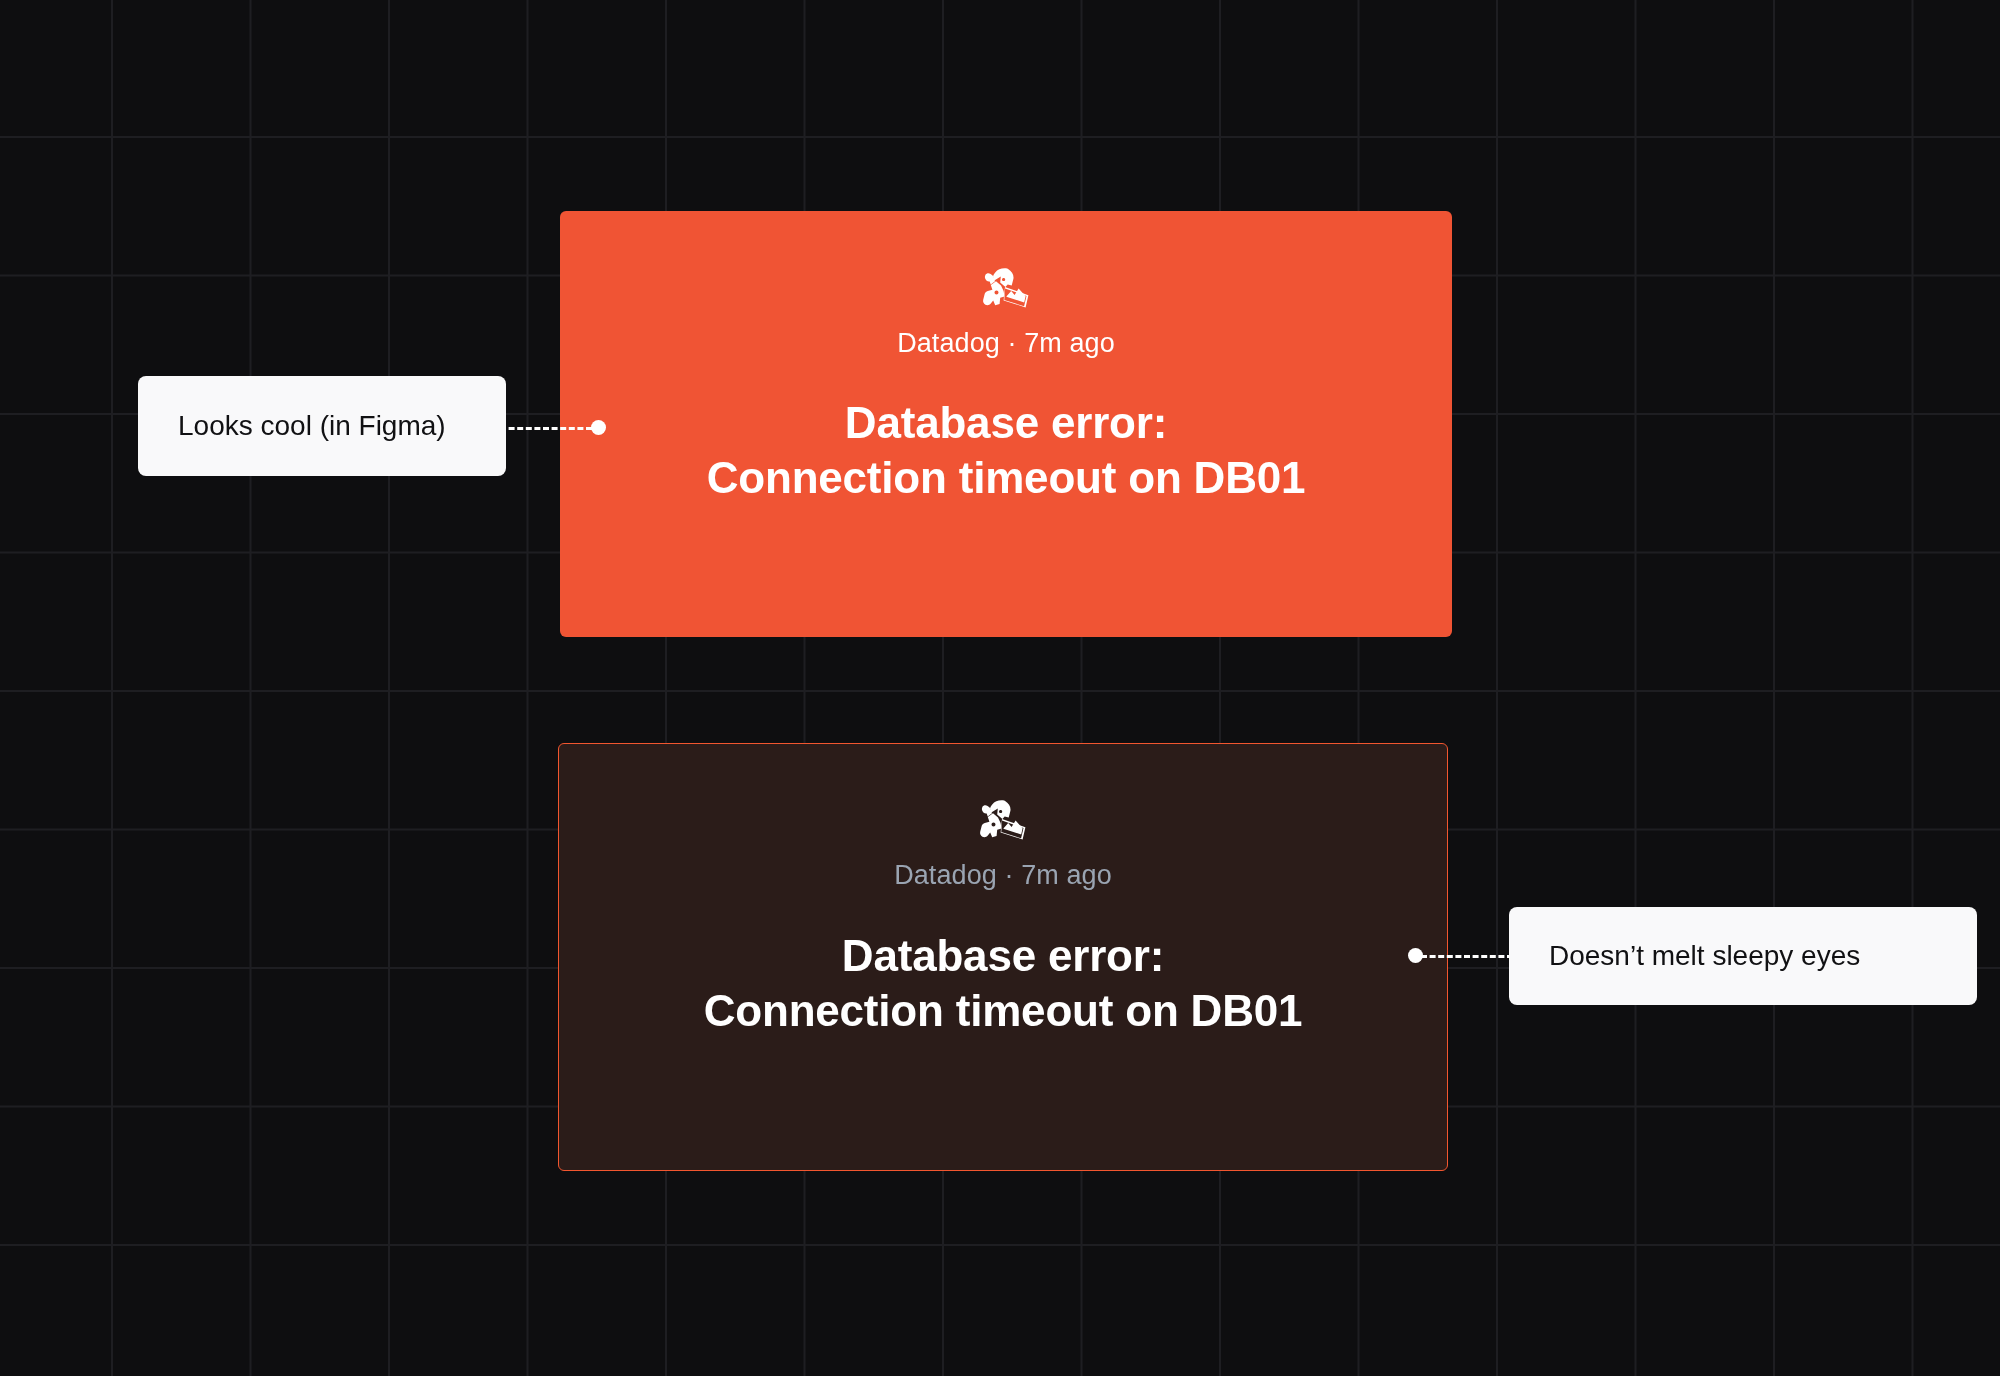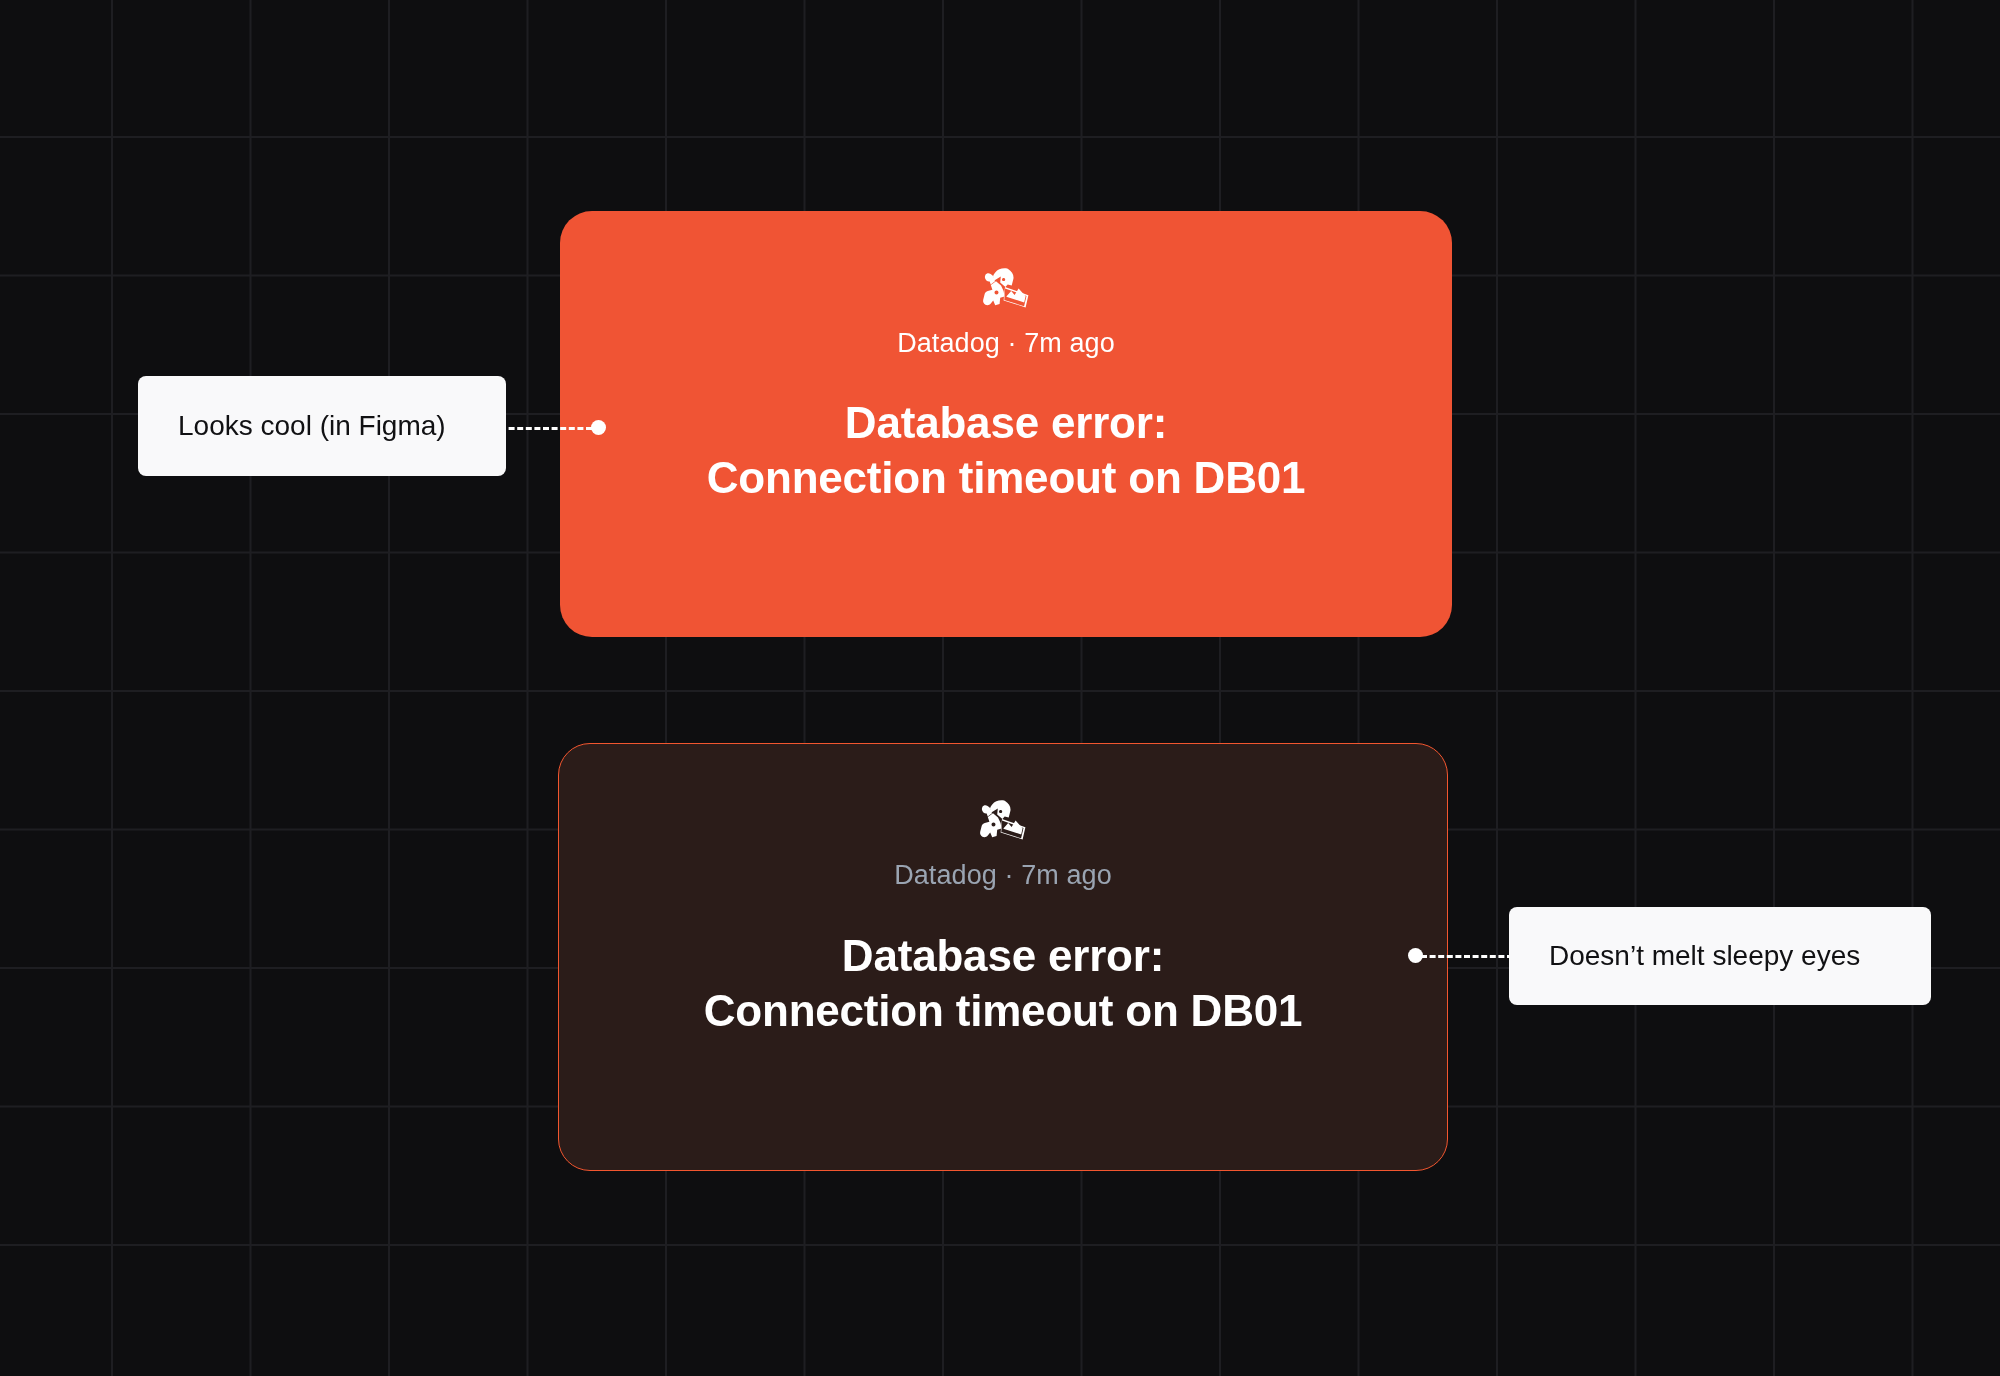--- a/index.html
+++ b/index.html
@@ -27,21 +27,21 @@
     background-image:
       linear-gradient(to right, #1e1e22 1.5px, transparent 1.5px),
       linear-gradient(to bottom, #1e1e22 1.5px, transparent 1.5px);
     background-size: 138.5px 138.5px;
     background-position: 111px 136px;
   }
 
   
   .card {
     position: absolute;
-    border-radius: 32px;
+    border-radius: 6px;
     display: flex;
     flex-direction: column;
     align-items: center;
     justify-content: flex-start;
   }
 
   #card-light {
     left: 560px;
     top: 211px;
     width: 892px;
@@ -105,21 +105,21 @@
   #callout-left {
     left: 138px;
     top: 376px;
     width: 368px;
     height: 100px;
   }
 
   #callout-right {
     left: 1509px;
     top: 907px;
-    width: 422px;
+    width: 468px;
     height: 98px;
   }
 
   
   .connector-line {
     position: absolute;
     height: 0;
     border-top: 3px dashed #ffffff;
   }
 

